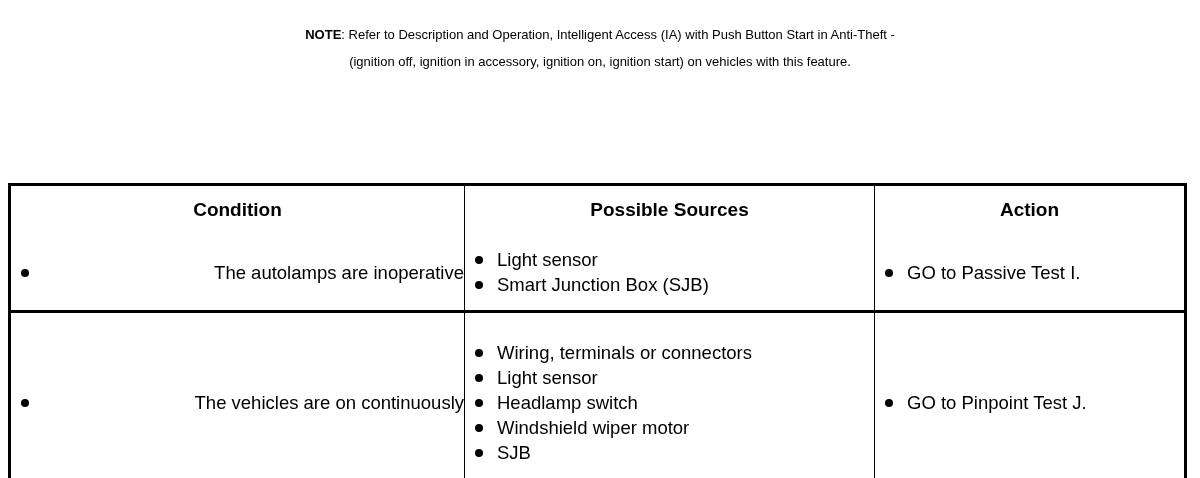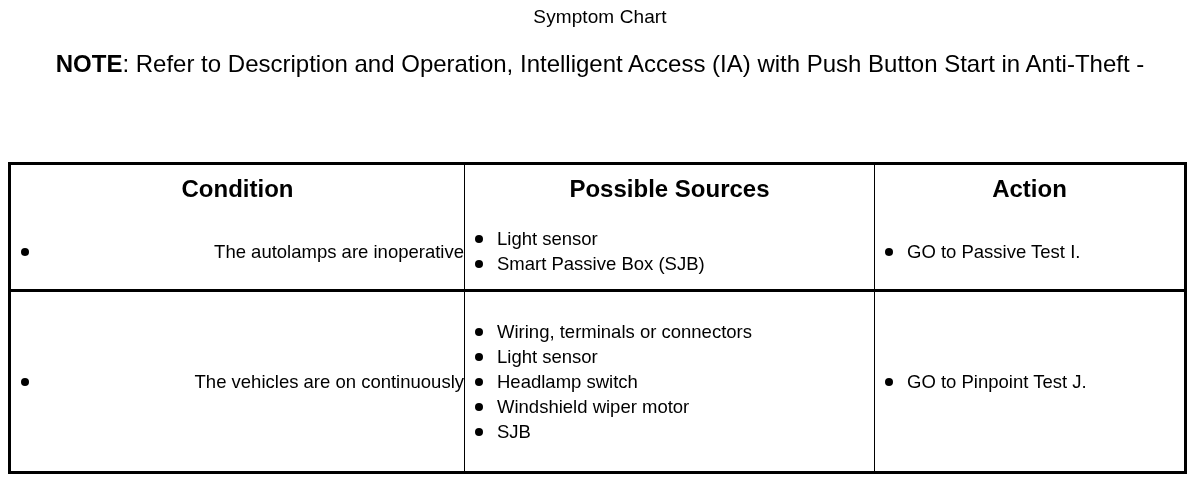--- a/index.html
+++ b/index.html
@@ -29,21 +29,21 @@
     line-height: 24px;
     font-weight: normal;
     padding-top: 5px;
     letter-spacing: 0.1px;
   }
 
   
   .note-block {
     margin-top: 21px;
     text-align: center;
-    font-size: 24px;
+    font-size: 13px;
     line-height: 27px;
     padding: 0 16px;
   }
   .note-line {
     white-space: nowrap;
   }
   .note-label {
     font-weight: bold;
   }
 
@@ -65,21 +65,21 @@
   }
 
   col.col-condition { width: 455px; }
   col.col-sources   { width: 410px; }
   col.col-action    { width: 311px; }
 
   
   .hdr-cell {
     height: 48px;
     text-align: center;
-    font-size: 24px;
+    font-size: 19px;
     font-weight: bold;
     border-bottom: 1.5px solid #000;
   }
   .hdr-cell.divider,
   .body-cell.divider {
     border-right: 1.5px solid #000;
   }
 
   
   .body-cell {
@@ -118,24 +118,24 @@
 
   .cell-pad-condition { padding-left: 22px; text-align: right; }
   .cell-pad-sources   { padding-left: 18px; }
   .cell-pad-action    { padding-left: 22px; }
 </style>
 </head>
 <body>
 
 <div id="page">
 
-  <div class="chart-title">Symptom Chart</div>
 
   <div class="note-block">
     <div class="note-line"><span class="note-label">NOTE</span><span>: Refer to Description and Operation, Intelligent Access (IA) with Push Button Start in Anti-Theft -</span></div>
+    <div class="note-line">(ignition off, ignition in accessory, ignition on, ignition start) on vehicles with this feature.</div>
   </div>
 
   <table class="symptom-table">
     <colgroup>
       <col class="col-condition">
       <col class="col-sources">
       <col class="col-action">
     </colgroup>
     <thead>
       <tr>
@@ -147,21 +147,21 @@
     <tbody>
       <tr class="row-1">
         <td class="body-cell divider cell-pad-condition">
           <ul class="bullets">
             <li>The autolamps are inoperative</li>
           </ul>
         </td>
         <td class="body-cell divider cell-pad-sources">
           <ul class="bullets">
             <li>Light sensor</li>
-            <li>Smart Passive Box (SJB)</li>
+            <li>Smart Junction Box (SJB)</li>
           </ul>
         </td>
         <td class="body-cell cell-pad-action">
           <ul class="bullets">
             <li>GO to Passive Test I.</li>
           </ul>
         </td>
       </tr>
       <tr class="row-2">
         <td class="body-cell divider cell-pad-condition">

